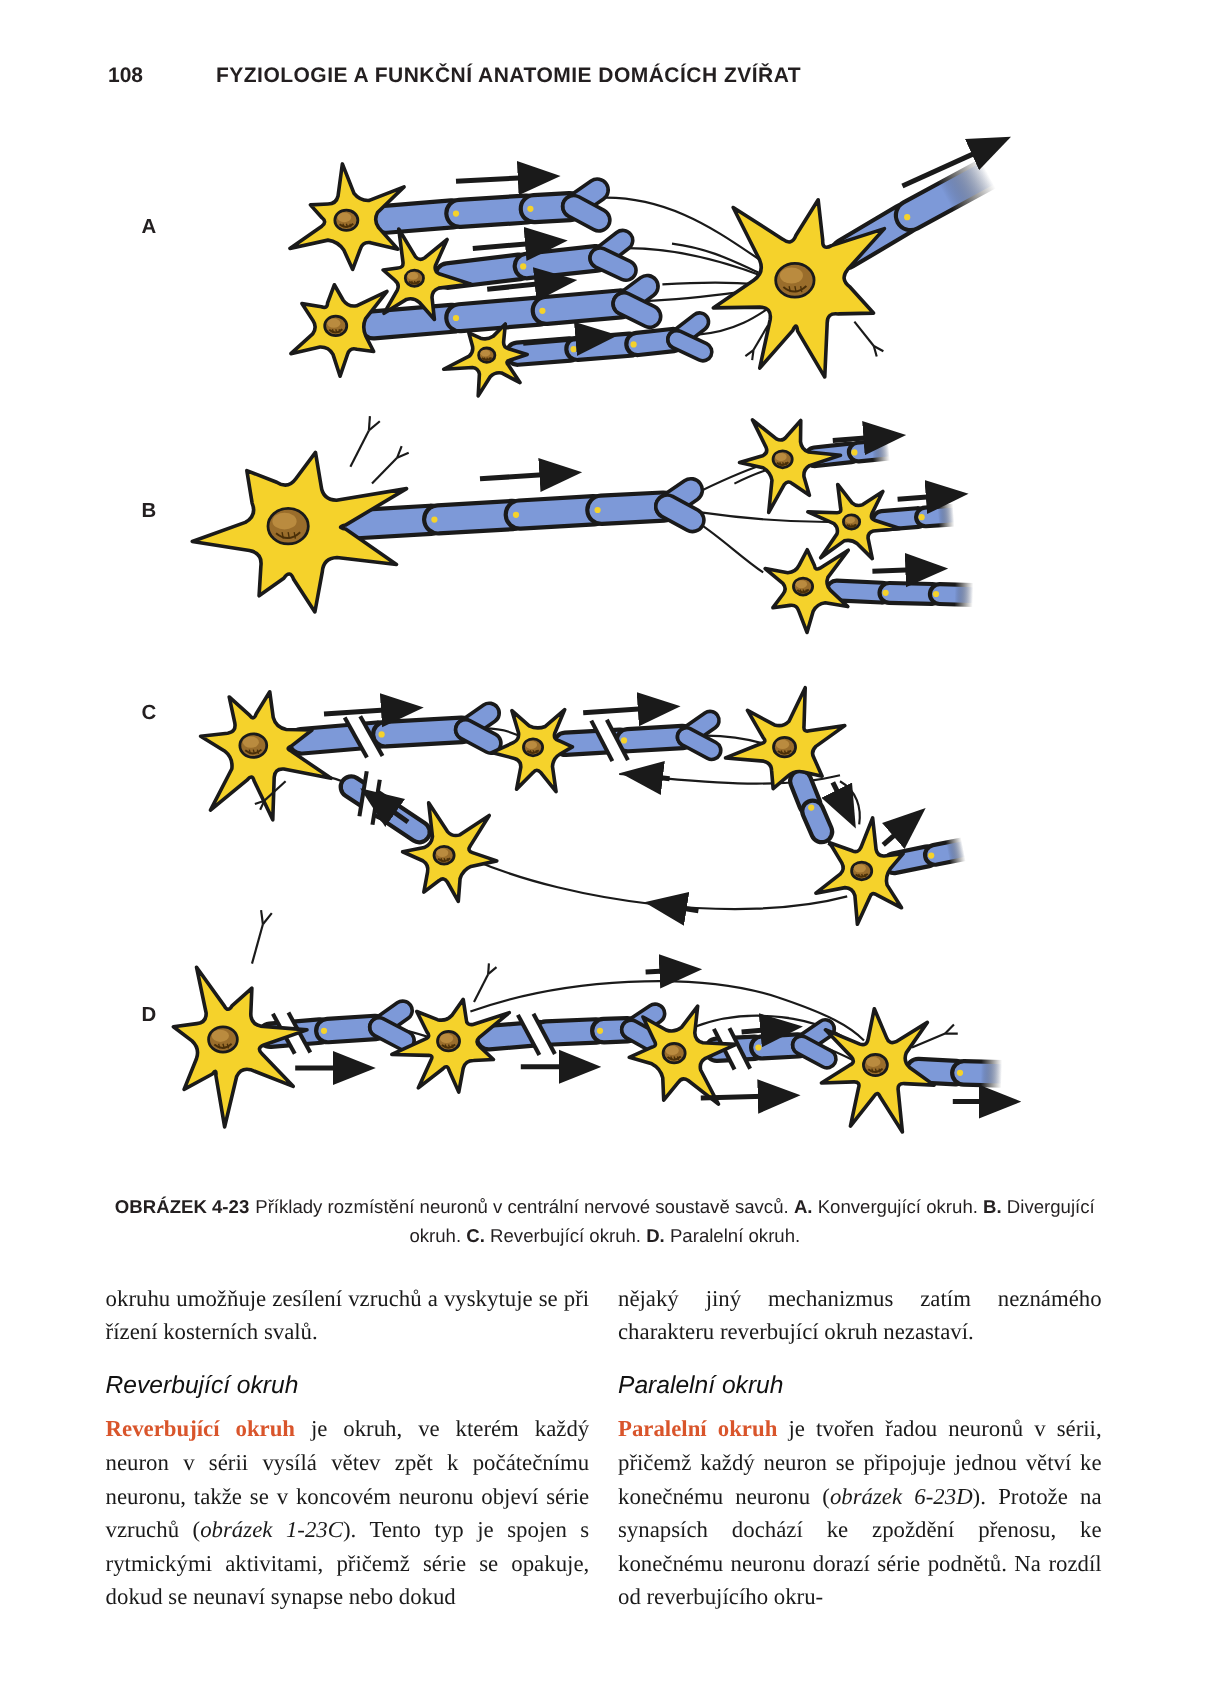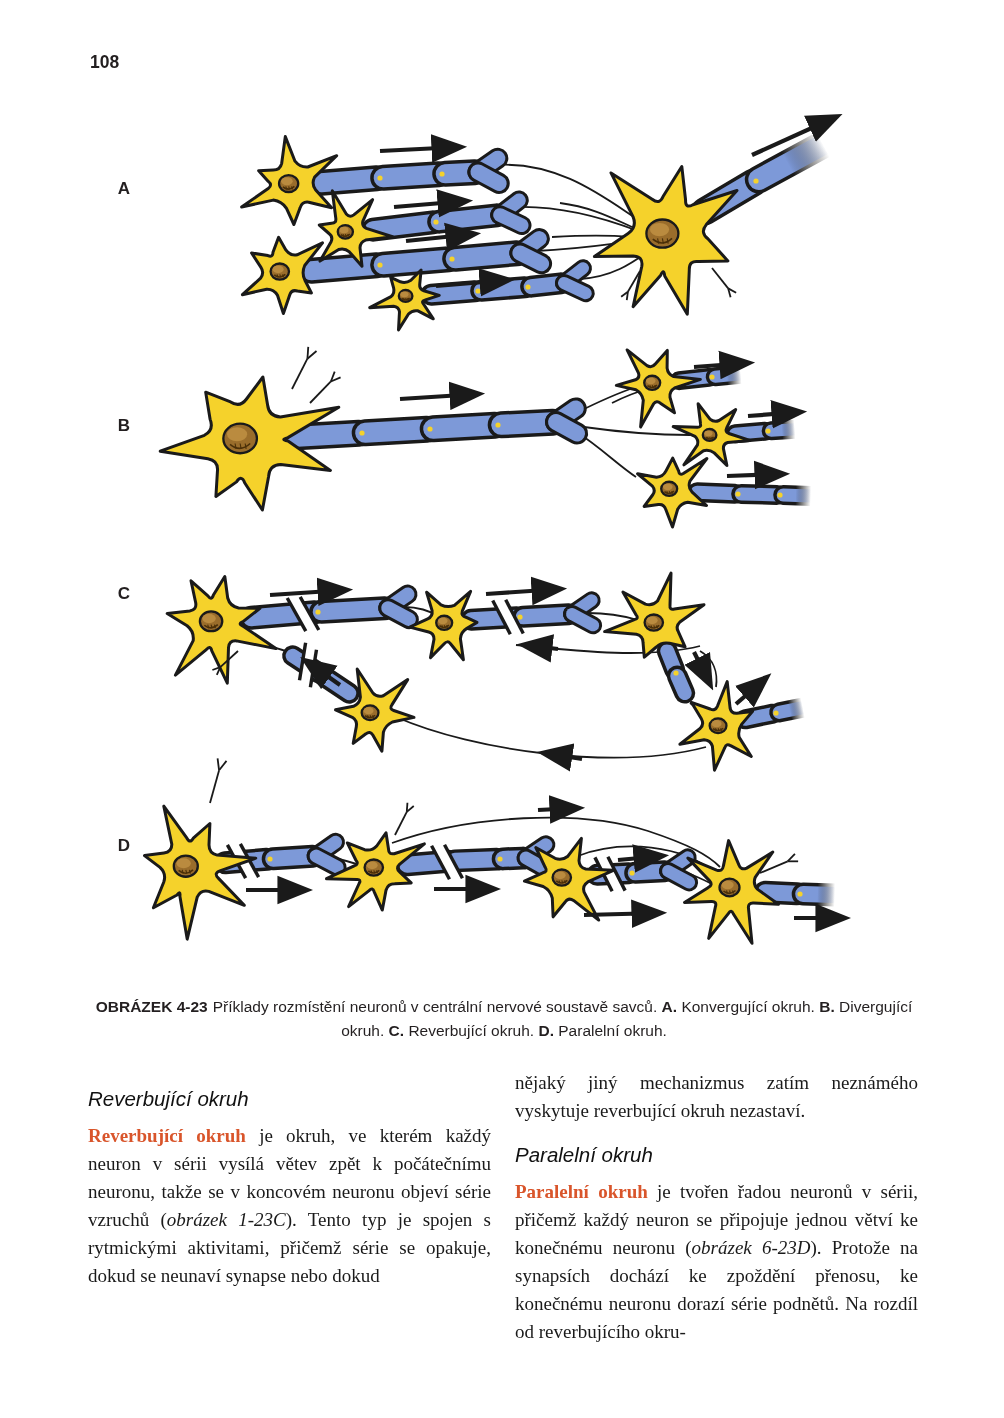--- a/index.html
+++ b/index.html
@@ -26,20 +26,21 @@
   .col p{margin:0;}
   .col h3{font-family:"Liberation Sans",sans-serif;font-style:italic;font-weight:normal;
           font-size:20.5px;margin:16px 0 9px 0;color:#111;}
   .term{font-weight:bold;}
 </style>
 </head>
 <body>
 
 <div class="pagehead">
   <span class="num">108</span>
+  <span class="ttl">FYZIOLOGIE A FUNKČNÍ ANATOMIE DOMÁCÍCH ZVÍŘAT</span>
 </div>
 
 <div class="figwrap">
   <div id="figure-canvas">
       <svg width="1004" height="880" viewBox="0 0 1004 880">
         <defs>
           <marker id="ah" viewBox="0 0 10 8" refX="8" refY="4" markerWidth="8.5" markerHeight="7" orient="auto">
             <path d="M0,0L10,4L0,8z" fill="#1A1A1A"></path>
           </marker>
           <linearGradient id="fo1" gradientUnits="userSpaceOnUse" x1="758.8123309813302" y1="76.47330603870645" x2="823.1876690186698" y2="41.526693961293546">
@@ -480,21 +481,22 @@
   <b>B.</b>
   <span>Divergující okruh.</span>
   <b>C.</b>
   <span>Reverbující okruh.</span>
   <b>D.</b>
   <span>Paralelní okruh.</span>
 </p>
 
 <div class="cols">
   <div class="col">
+    <p>okruhu umožňuje zesílení vzruchů a vyskytuje se při řízení kosterních svalů.</p>
     <h3>Reverbující okruh</h3>
     <p><span class="term" style="color: rgb(217, 85, 43);">Reverbující okruh</span><span> je okruh, ve kterém každý neuron v sérii vysílá větev zpět k počátečnímu neuronu, takže se v koncovém neuronu objeví série vzruchů (</span><i>obrázek 1-23C</i><span>). Tento typ je spojen s rytmickými aktivitami, přičemž série se opakuje, dokud se neunaví synapse nebo dokud</span></p>
   </div>
   <div class="col">
-    <p>nějaký jiný mechanizmus zatím neznámého vyskytuje reverbující okruh nezastaví.</p>
+    <p>nějaký jiný mechanizmus zatím neznámého charakteru reverbující okruh nezastaví.</p>
     <h3>Paralelní okruh</h3>
     <p><span class="term" style="color: rgb(217, 85, 43);">Paralelní okruh</span><span> je tvořen řadou neuronů v sérii, přičemž každý neuron se připojuje jednou větví ke konečnému neuronu (</span><i>obrázek 6-23D</i><span>). Protože na synapsích dochází ke zpoždění přenosu, ke konečnému neuronu dorazí série podnětů. Na rozdíl od reverbujícího okru-</span></p>
   </div>
 </div>
 
 </body></html>

